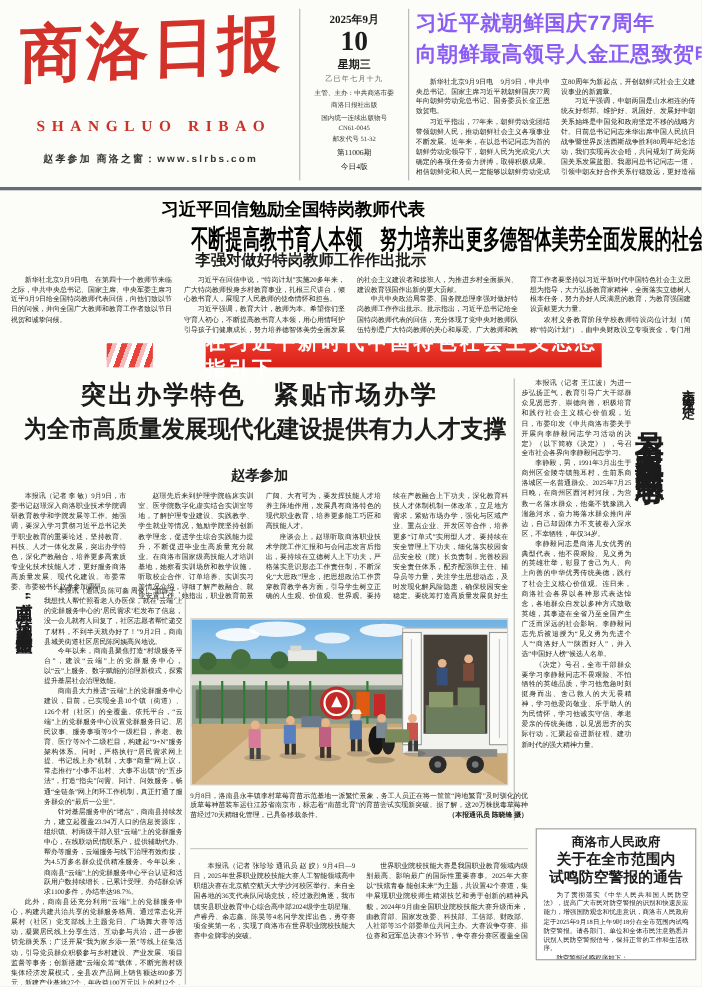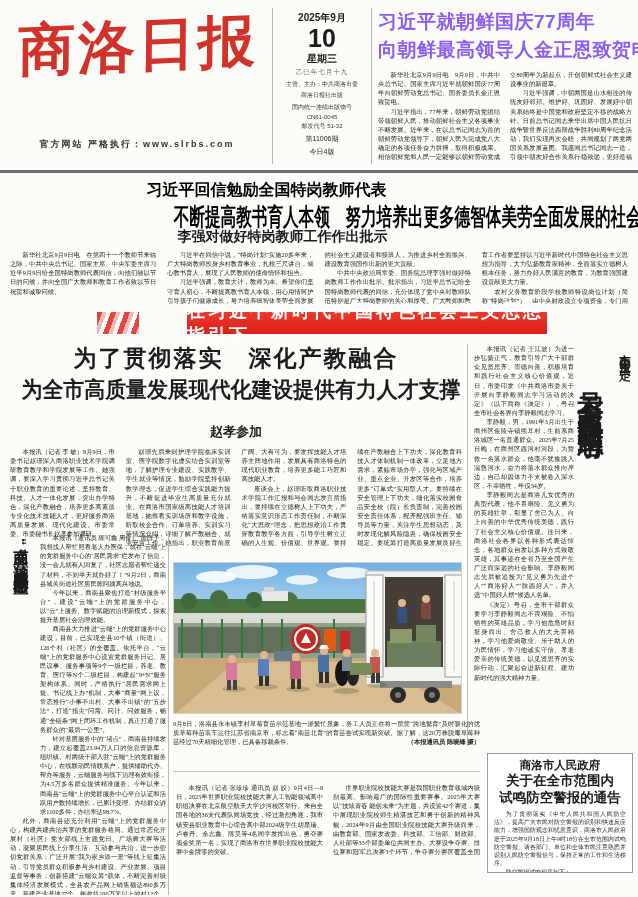--- a/index.html
+++ b/index.html
@@ -8,21 +8,21 @@
   
   .mh-title{position:absolute;left:6px;top:2px;width:264px;text-align:center;
     font-family:"DejaVu Serif",serif;font-weight:900;font-size:57px;letter-spacing:3px;
     color:#d2322a;transform:rotate(-2.5deg) skewX(-3deg);line-height:1.5;}
   .mh-latin{position:absolute;left:20px;top:108px;width:240px;text-align:center;
     font-family:"Liberation Serif",serif;font-weight:bold;font-size:14px;letter-spacing:6px;color:#c8332b;}
   .mh-site{position:absolute;left:12px;top:138px;width:250px;text-align:center;
     font-size:9px;letter-spacing:2px;color:#333;font-family:"Liberation Sans",sans-serif;font-weight:bold;}
   .datebox{position:absolute;left:272px;top:8px;width:100px;height:156px;box-sizing:border-box;
     border-left:1px solid #b5b5b5;border-right:1px solid #b5b5b5;padding:3px 4px;text-align:center;
-    font-family:Liberation Sans, sans-serif;}
+    font-family:Liberation Serif, serif;}
   .db-ym{font-size:10px;font-weight:bold;}
   .db-day{font-size:25px;font-weight:bold;line-height:1.05;}
   .db-wd{font-size:10px;font-weight:bold;margin-top:1px;}
   .db-lunar{font-size:6.5px;color:#666;margin-top:2px;letter-spacing:1px;}
   .db-s{font-size:6px;color:#333;margin-top:3px;}
   .db-s2{font-size:6px;color:#333;margin-top:2px;}
   .db-issue{font-size:7px;color:#222;margin-top:3px;}
   
   .top-art{position:absolute;left:378px;top:8px;width:254px;}
   .top-hl{font-family:"Liberation Sans",sans-serif;font-weight:bold;font-size:19px;
@@ -92,21 +92,22 @@
   .n-title{text-align:center;font-family:"Liberation Sans",sans-serif;font-weight:bold;font-size:13.5px;line-height:1.25;}
   .n-body{font-size:5.9px;line-height:1.4;text-align:justify;margin-top:3px;}
   .n-body p{margin:0;text-indent:2em;}
 </style>
 </head>
 <body>
 
 <div class="page">
 
   <div class="mh-title">商洛日报</div>
-  <div class="mh-site">官方网站 严格执行：www.slrbs.com</div>
+  <div class="mh-latin">SHANGLUO RIBAO</div>
+  <div class="mh-site">赵孝参加 商洛之窗：www.slrbs.com</div>
 
   <div class="datebox">
     <div class="db-ym">2025年9月</div>
     <div class="db-day">10</div>
     <div class="db-wd">星期三</div>
     <div class="db-lunar">乙巳年七月十九</div>
     <div class="db-s">主管、主办：中共商洛市委</div>
     <div class="db-s2">商洛日报社出版</div>
     <div class="db-s">国内统一连续出版物号</div>
     <div class="db-s2">CN61-0045</div>
@@ -139,21 +140,21 @@
       <p>中共中央政治局常委、国务院总理李强对做好特岗教师工作作出批示。批示指出，习近平总书记给全国特岗教师代表的回信，充分体现了党中央对教师队伍特别是广大特岗教师的关心和厚爱。广大教师和教育工作者要坚持以习近平新时代中国特色社会主义思想为指导，大力弘扬教育家精神，全面落实立德树人根本任务，努力办好人民满意的教育，为教育强国建设贡献更大力量。</p>
       <p>农村义务教育阶段学校教师特设岗位计划（简称“特岗计划”），由中央财政设立专项资金，专门用于公开招聘高校毕业生到中西部农村学校任教。“特岗计划”2006年实施以来，累计选聘特岗教师118万人，覆盖中西部1000多个县、3万多所农村学校，为乡村教育发展注入了源头活水。</p>
     </div>
 
   <div class="banner">
     <div class="banner-stripes"></div>
     <div class="banner-box">在习近平新时代中国特色社会主义思想指引下</div>
   </div>
 
   <div class="z-art">
-    <div class="z-hl1">为了贯彻落实　深化产教融合</div>
+    <div class="z-hl1">突出办学特色　紧贴市场办学</div>
     <div class="z-hl2-wrap">
       <span class="condense95">为全市高质量发展现代化建设提供有力人才支撑</span>
     </div>
     <div class="z-by">赵孝参加</div>
     <div class="z-body body-text cols4">
         <p>本报讯（记者 李 敏）9月9日，市委书记赵璟深入商洛职业技术学院调研教育教学和学院发展等工作。她强调，要深入学习贯彻习近平总书记关于职业教育的重要论述，坚持教育、科技、人才一体化发展，突出办学特色，深化产教融合，培养更多高素质专业化技术技能人才，更好服务商洛高质量发展、现代化建设。市委常委、市委秘书长赵孝参加调研。</p>
         <p>赵璟先后来到护理学院临床实训室、医学院数字化虚实结合实训室等地，了解护理专业建设、实践教学、学生就业等情况，勉励学院坚持创新教学理念，促进学生综合实践能力提升，不断促进毕业生高质量充分就业。在商洛市国家级高技能人才培训基地，她察看实训场所和教学设施，听取校企合作、订单培养、实训实习等情况介绍，详细了解产教融合、就业安置工作。她指出，职业教育前景广阔、大有可为，要发挥技能人才培养主阵地作用，发展具有商洛特色的现代职业教育，培养更多能工巧匠和高技能人才。</p>
         <p>座谈会上，赵璟听取商洛职业技术学院工作汇报和与会同志发言后指出，要持续在立德树人上下功夫，严格落实意识形态工作责任制，不断深化“大思政”理念，把思想政治工作贯穿教育教学各方面，引导学生树立正确的人生观、价值观、世界观。要持续在产教融合上下功夫，深化教育科技人才体制机制一体改革，立足地方需求，紧贴市场办学，强化与区域产业、重点企业、开发区等合作，培养更多“订单式”实用型人才。要持续在安全管理上下功夫，细化落实校园食品安全校（院）长负责制，完善校园安全责任体系，配齐配强班主任、辅导员等力量，关注学生思想动态，及时发现化解风险隐患，确保校园安全稳定。要统筹打造高质量发展良好生态，加快推进职教园区等公共实训基地和重点校区建设，积极争取国家专项债券资金支持，为全市高质量发展提供更加充足的人才支撑。</p>
       </div>
   </div>

